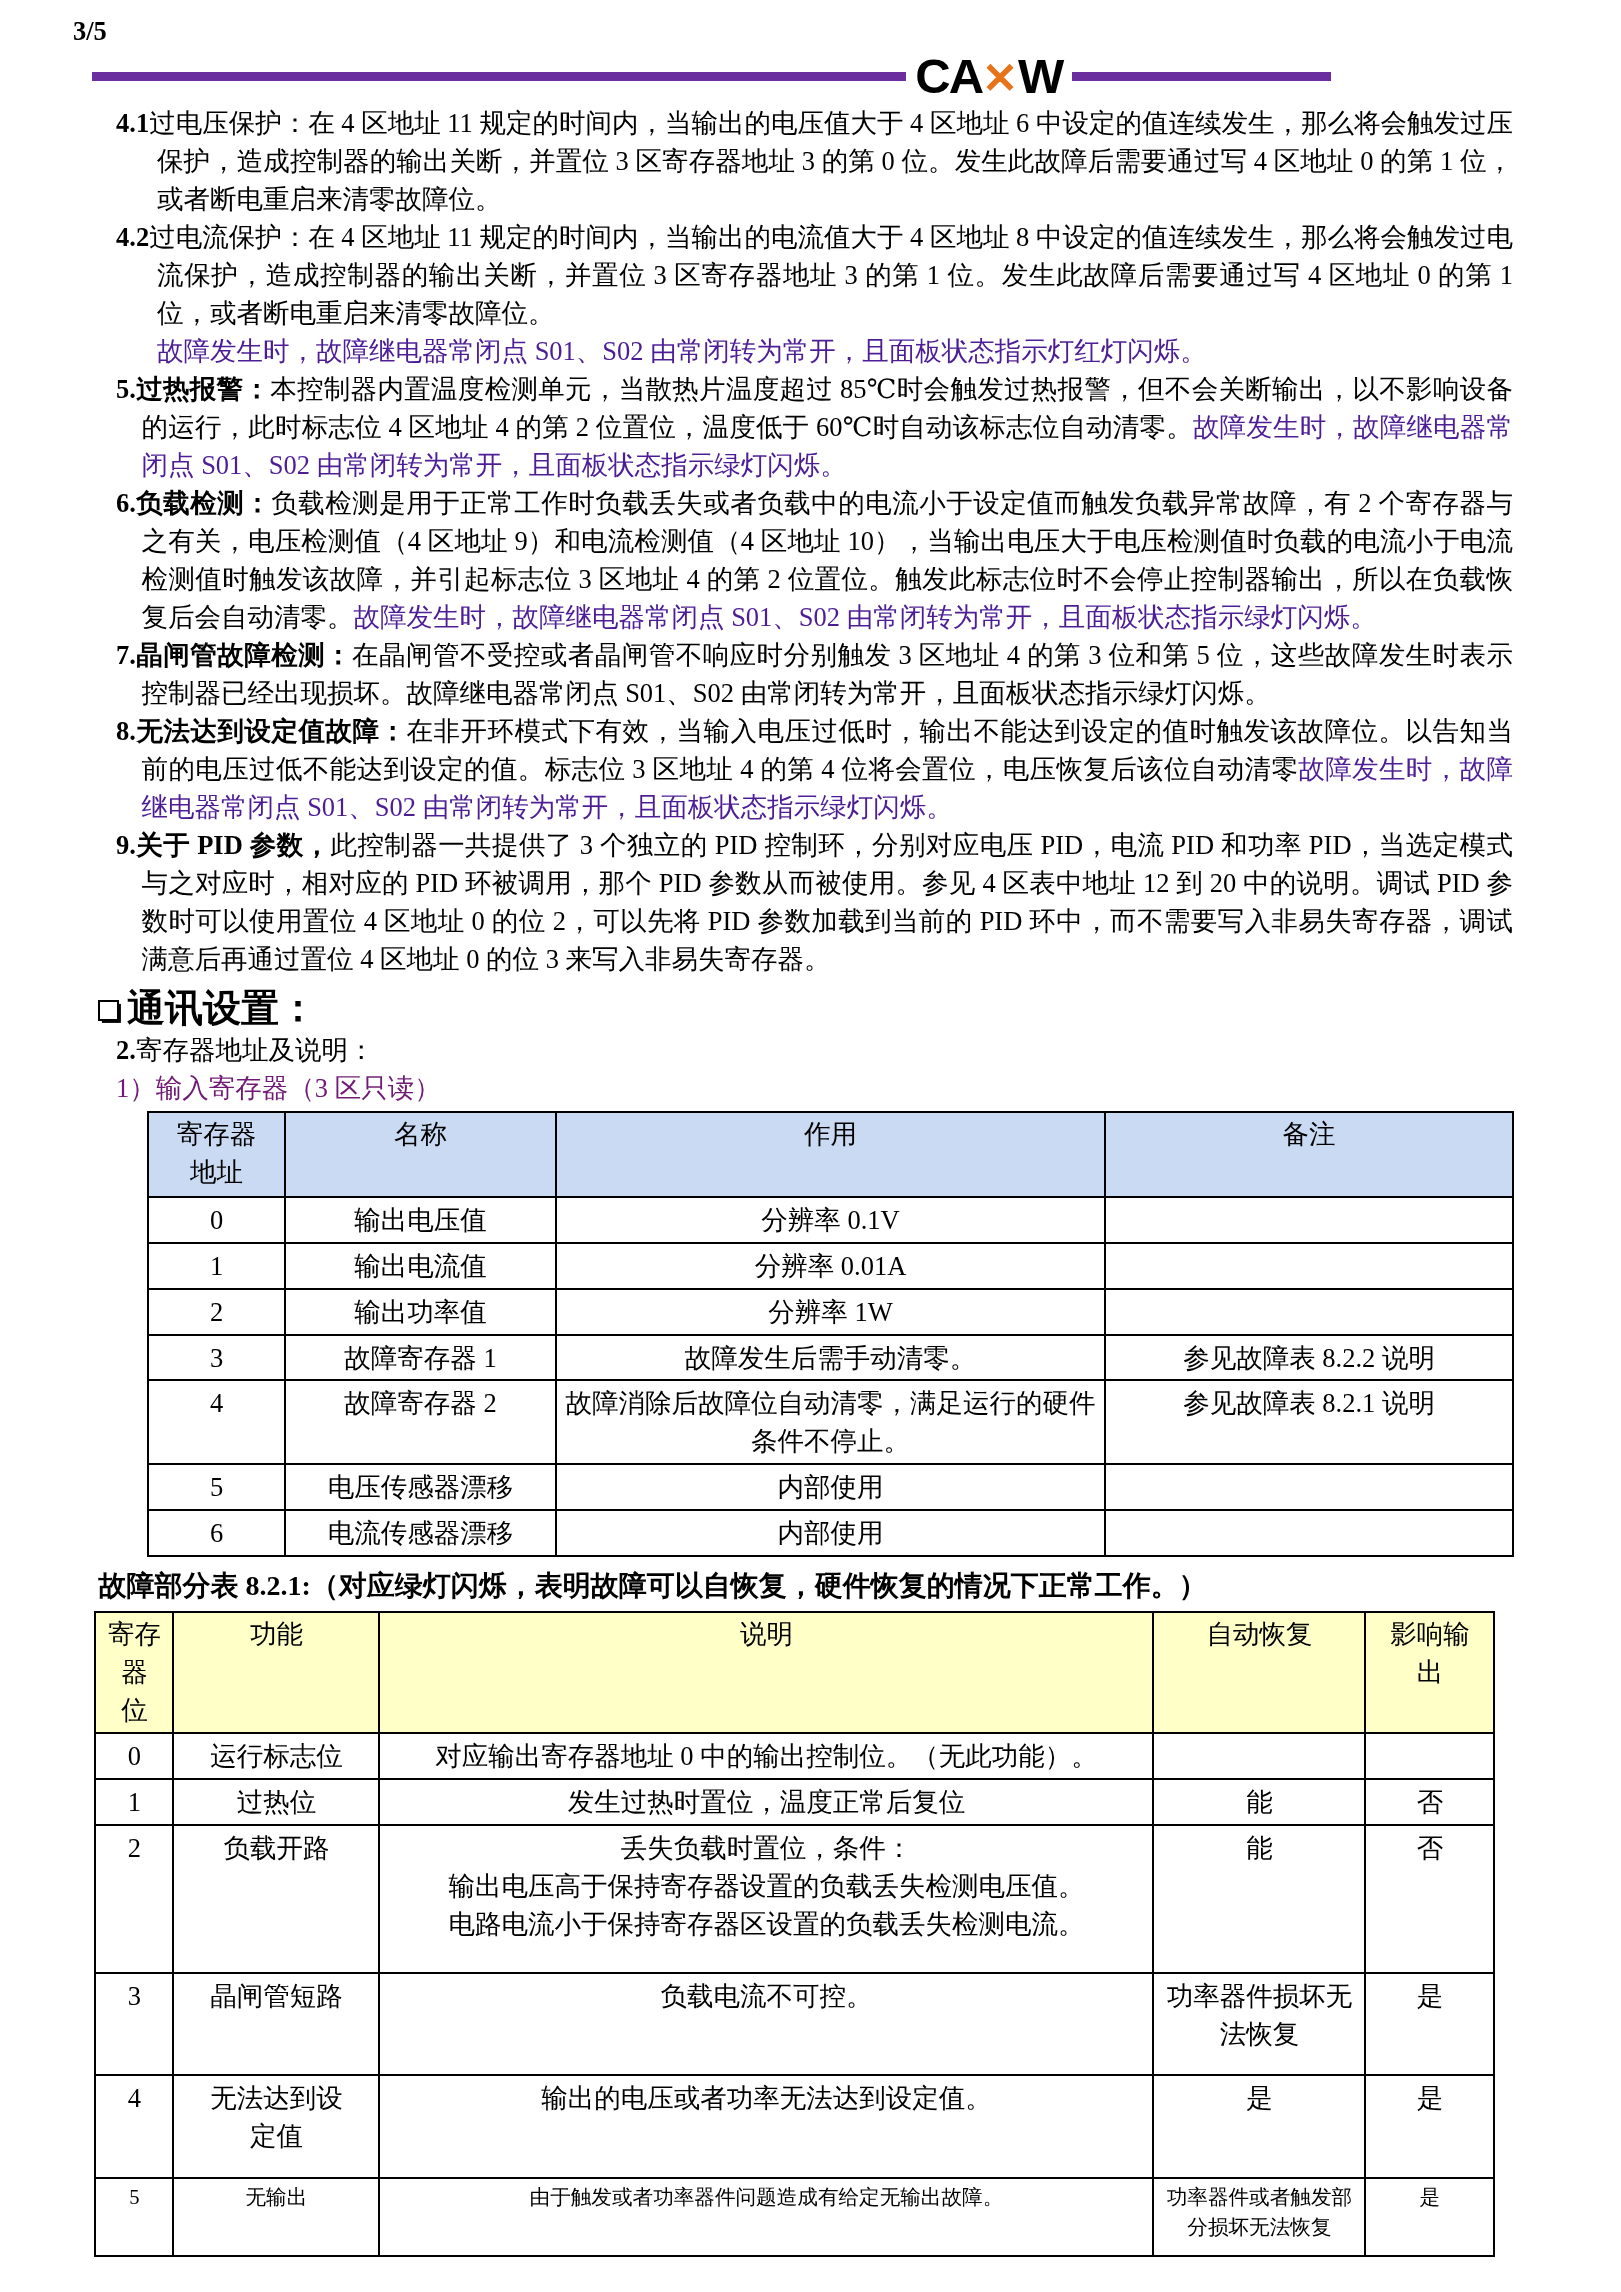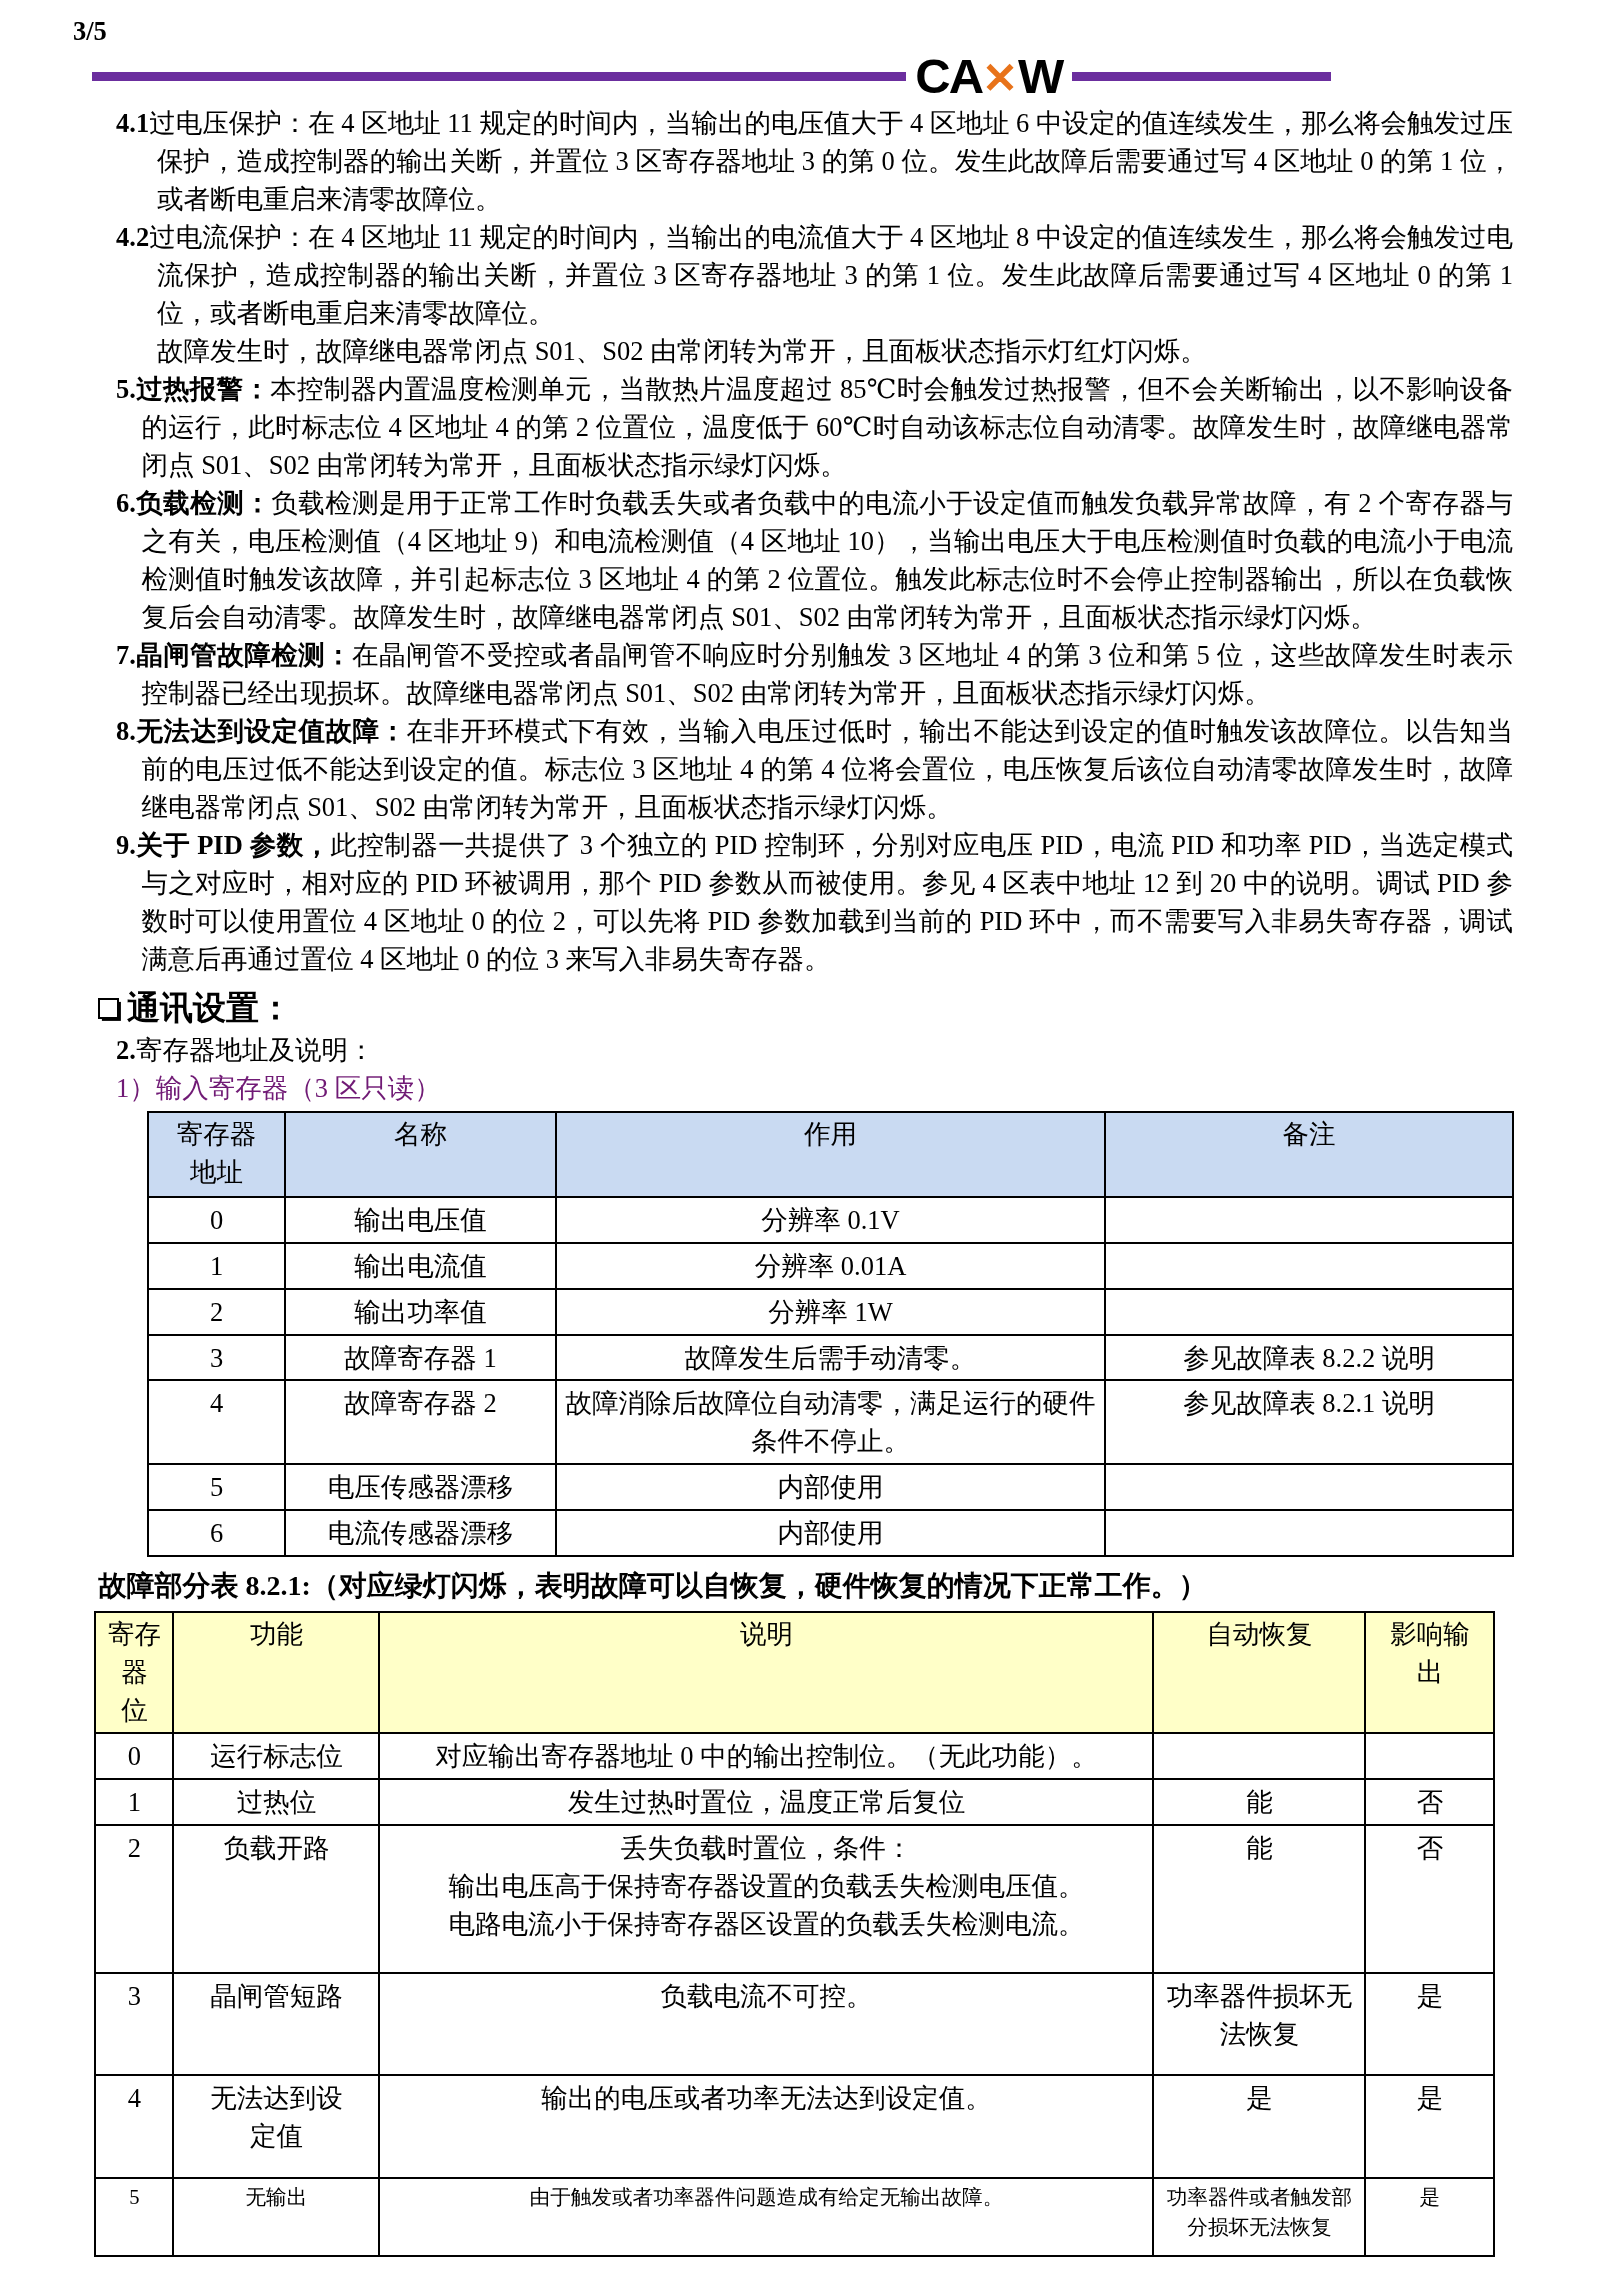--- a/index.html
+++ b/index.html
@@ -17,24 +17,24 @@
   .seg-right{flex:1;}
   .logo{padding:0 9.8px;font-family:"Liberation Sans",sans-serif;font-weight:900;font-size:49px;letter-spacing:-2px;line-height:1;white-space:nowrap;}
   .logo .x{color:#E8731A;letter-spacing:0;font-size:43px;}
   
   .content{margin-top:3.9px;text-align:justify;}
   p.item{margin:0;}
   .hang42{padding-left:41px;text-indent:-41px;}
   .hang26{padding-left:25.5px;text-indent:-25.5px;}
   .num{font-weight:700;}
   .blabel{font-weight:700;}
-  .note{color:#000000;}
+  .note{color:#4c1d95;}
   .note.nl{display:block;text-indent:0;}
   
-  .sect-title{margin:7.8px 0 0 -17.6px;font-size:33px;font-weight:700;line-height:45px;}
+  .sect-title{margin:7.8px 0 0 -17.6px;font-size:38px;font-weight:700;line-height:45px;}
   .bullet{display:inline-block;width:16.7px;height:16.7px;border:2.9px solid #000;box-shadow:2.9px 2.9px 0 -1px #000;margin-right:7.8px;}
   .comm1{margin:0 0 0 15.7px;padding-left:33px;text-indent:-33px;}
   .comm-sub{margin:0 0 2px 41px;color:#701a75;}
   
   table{border-collapse:collapse;table-layout:fixed;}
   th,td{border:2px solid #000;border-top:2.9px solid #000;border-bottom:2.9px solid #000;
         padding:2.9px 7.8px;text-align:center;vertical-align:top;white-space:pre-line;
         font-weight:400;overflow:hidden;}
   .tbl1{margin:3.9px 0 0 31px;width:1364px;}
   .tbl1 th{background:#C9DAF2;height:78px;}

